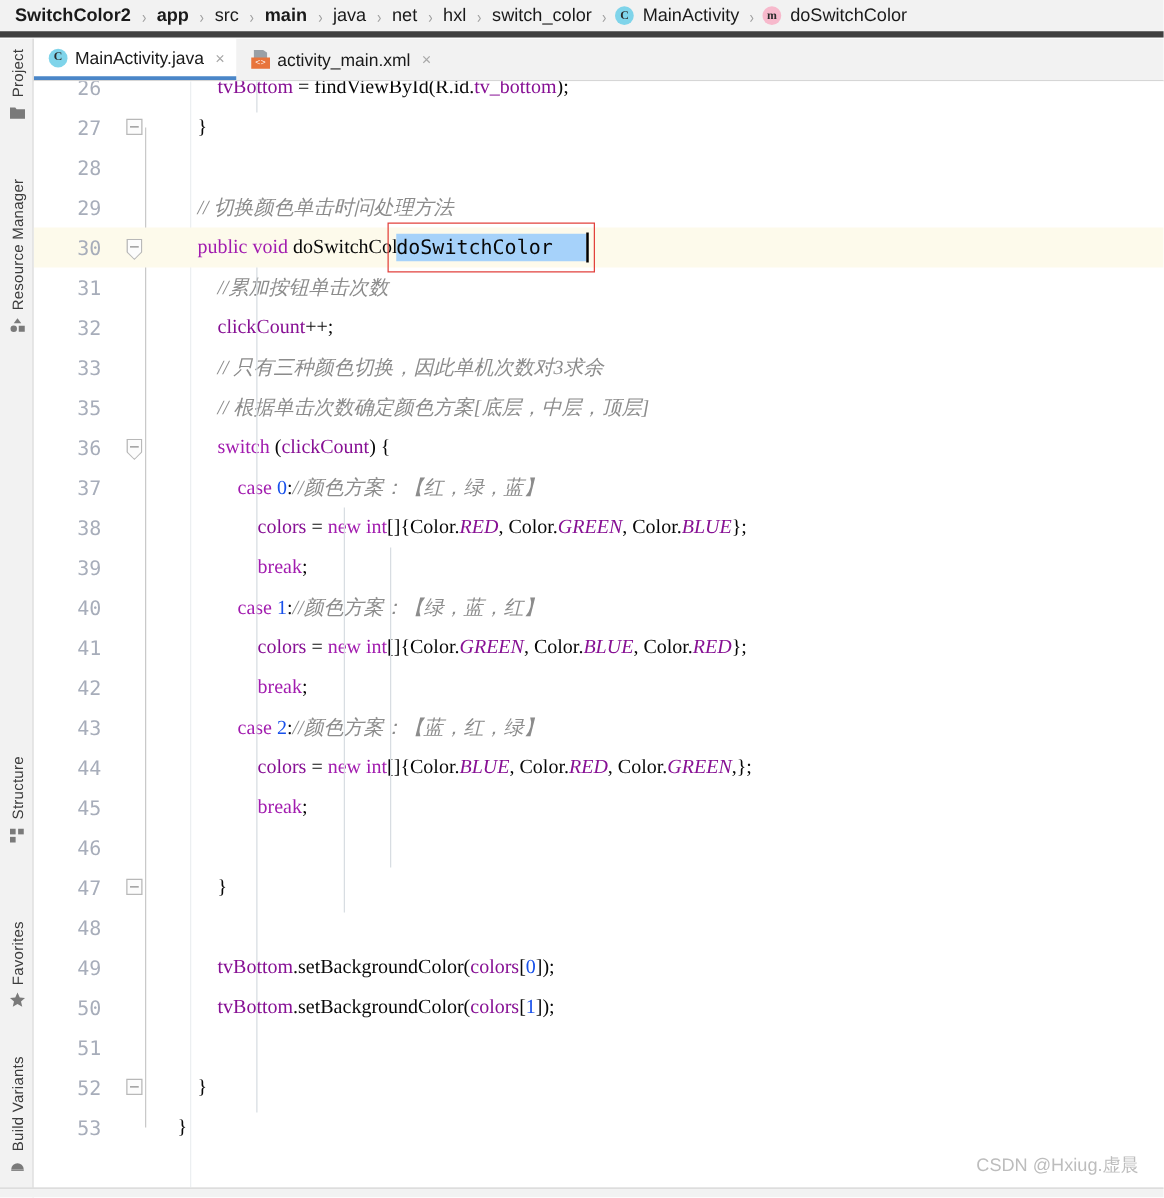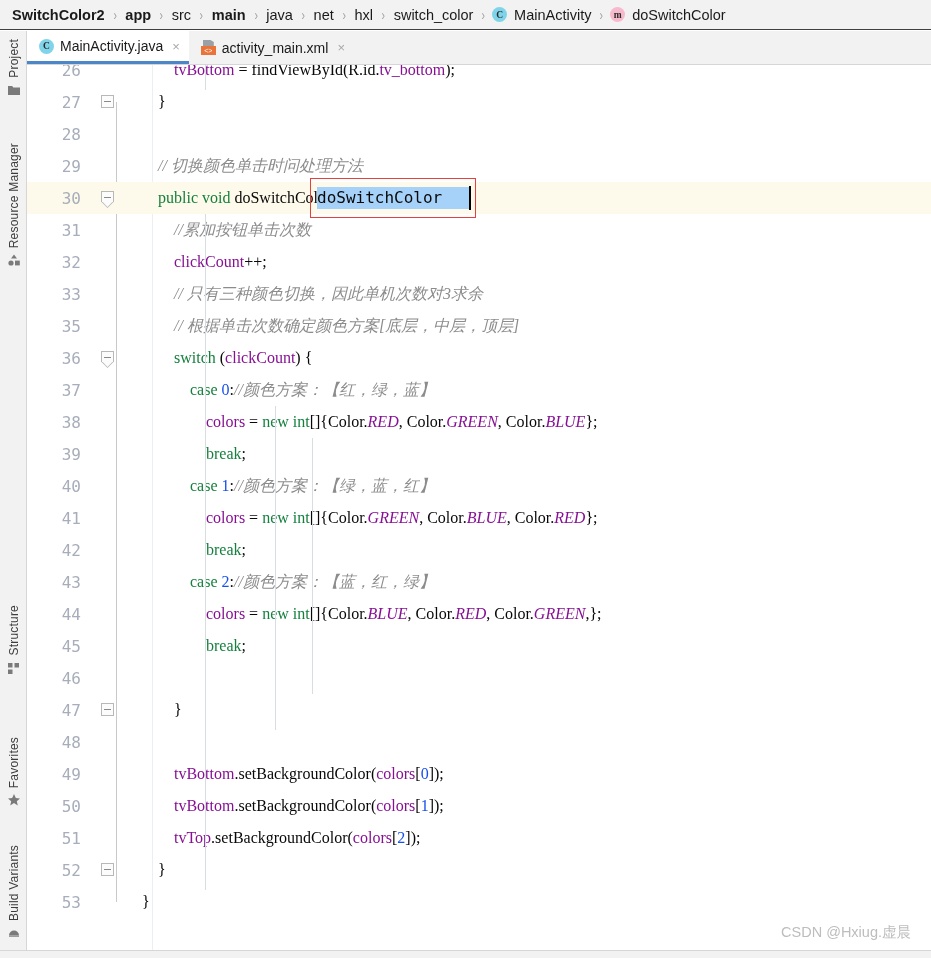--- a/index.html
+++ b/index.html
@@ -16,21 +16,21 @@
   
   #breadcrumb-bar {
     height: 30px;
     background: #f2f2f2;
     display: flex;
     align-items: center;
     padding-left: 10px;
     box-sizing: border-box;
     font-size: 14.5px;
     color: #1a1a1a;
-    border-bottom: 1px solid #404040;
+    border-bottom: 5px solid #404040;
   }
   .crumb {
     display: flex;
     align-items: center;
     white-space: nowrap;
   }
   .crumb-label { padding: 0 2px; }
   .crumb-label.bold { font-weight: bold; }
   .crumb-sep {
     color: #a0a0a0;
@@ -192,21 +192,21 @@
   }
   .code-text {
     font-family: Liberation Serif, serif;
     font-size: 16px;
     color: #080808;
     white-space: pre;
     text-align: center;
   }
 
   
-  .kw      { color: #15803d; }
+  .kw      { color: #a21caf; }
   .num     { color: #1750eb; }
   .fld     { color: #871094; }
   .cm      { color: #8c8c8c; font-style: italic; }
   .stat    { color: #871094; font-style: italic; }
   .plain   { color: #080808; }
 
   
   .fold-marker {
     position: absolute;
     left: 10px; top: 9px;
@@ -414,21 +414,21 @@
       <div class="code-line"><span class="ln">41</span><span class="fold-col"></span><span class="code-text"><span class="fld">                colors </span><span class="plain">= </span><span class="kw">new int</span><span class="plain">[]{Color.</span><span class="stat">GREEN</span><span class="plain">, Color.</span><span class="stat">BLUE</span><span class="plain">, Color.</span><span class="stat">RED</span><span class="plain">};</span></span></div>
       <div class="code-line"><span class="ln">42</span><span class="fold-col"></span><span class="code-text"><span class="plain">                </span><span class="kw">break</span><span class="plain">;</span></span></div>
       <div class="code-line"><span class="ln">43</span><span class="fold-col"></span><span class="code-text"><span class="plain">            </span><span class="kw">case </span><span class="num">2</span><span class="plain">:</span><span class="cm">//颜色方案：【蓝，红，绿】</span></span></div>
       <div class="code-line"><span class="ln">44</span><span class="fold-col"></span><span class="code-text"><span class="fld">                colors </span><span class="plain">= </span><span class="kw">new int</span><span class="plain">[]{Color.</span><span class="stat">BLUE</span><span class="plain">, Color.</span><span class="stat">RED</span><span class="plain">, Color.</span><span class="stat">GREEN</span><span class="plain">,};</span></span></div>
       <div class="code-line"><span class="ln">45</span><span class="fold-col"></span><span class="code-text"><span class="plain">                </span><span class="kw">break</span><span class="plain">;</span></span></div>
       <div class="code-line"><span class="ln">46</span><span class="fold-col"></span><span class="code-text"></span></div>
       <div class="code-line"><span class="ln">47</span><span class="fold-col"><span class="fold-marker minus"></span></span><span class="code-text"><span class="plain">        }</span></span></div>
       <div class="code-line"><span class="ln">48</span><span class="fold-col"></span></div>
       <div class="code-line"><span class="ln">49</span><span class="fold-col"></span><span class="code-text"><span class="fld">        tvBottom</span><span class="plain">.setBackgroundColor(</span><span class="fld">colors</span><span class="plain">[</span><span class="num">0</span><span class="plain">]);</span></span></div>
       <div class="code-line"><span class="ln">50</span><span class="fold-col"></span><span class="code-text"><span class="fld">        tvBottom</span><span class="plain">.setBackgroundColor(</span><span class="fld">colors</span><span class="plain">[</span><span class="num">1</span><span class="plain">]);</span></span></div>
-      <div class="code-line"><span class="ln">51</span><span class="fold-col"></span><span class="code-text"><span class="fld">        tvTop</span><span class="plain">.setBackgroundColor(</span><span class="fld">colors</span><span class="plain">[</span><span class="num">2</span><span class="plain">]);</span></span></div>
+      <div class="code-line"><span class="ln">51</span><span class="fold-col"></span></div>
       <div class="code-line"><span class="ln">52</span><span class="fold-col"><span class="fold-marker minus"></span></span><span class="code-text"><span class="plain">    }</span></span></div>
       <div class="code-line"><span class="ln">53</span><span class="fold-col"></span><span class="code-text"><span class="plain">}</span></span></div>
     </div>
   <div id="overlays">
       <div class="indent-guide" style="left: 178px; top: 149px; height: 676px;"></div>
       <div class="indent-guide" style="left: 248px; top: 341px; height: 324px;"></div>
       <div class="indent-guide" style="left: 285px; top: 373px; height: 256px;"></div>
       <div class="indent-guide" style="left: 178px; top: 0px; height: 25px;"></div>
       <div class="sel-hl" style="left: 290px; top: 122px; width: 152px; height: 22px;"></div>
       <div style="position: absolute; left: 290px; top: 122px; height: 22px; line-height: 22px; font-family: &quot;DejaVu Sans Mono&quot;, monospace; font-size: 16px; color: rgb(8, 8, 8); white-space: pre;">doSwitchColor</div>

